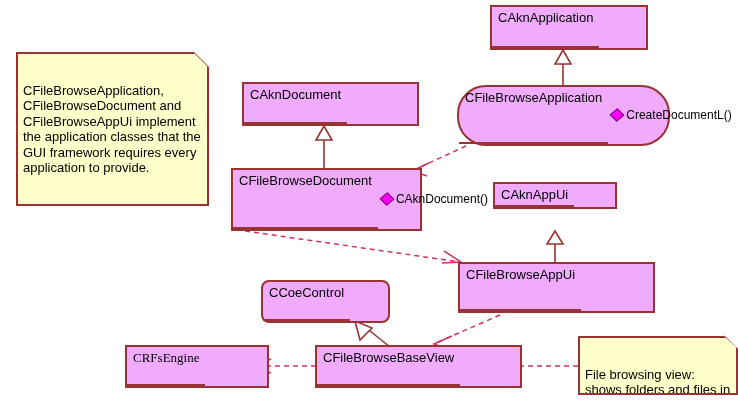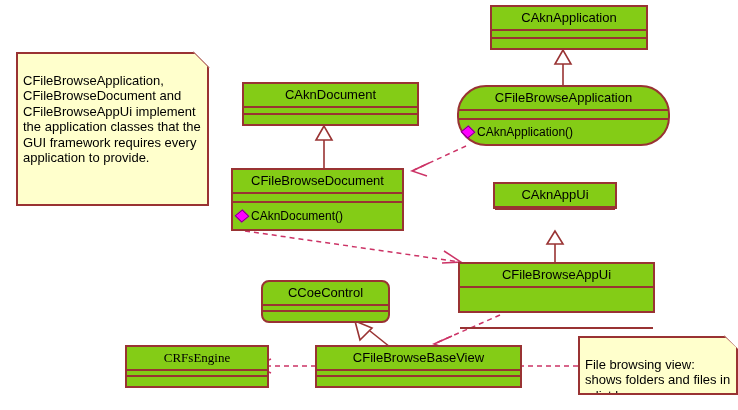--- a/index.html
+++ b/index.html
@@ -13,24 +13,24 @@
     width: 738px;
     height: 410px;
     background: #ffffff;
     overflow: hidden;
     font-family: "Liberation Sans", sans-serif;
   }
   
   .uml-class {
     position: absolute;
     box-sizing: border-box;
-    background: #84cc16;
+    background: #f0abfc;
     border: 2px solid #993333;
     display: flex;
-    flex-direction: column;
+    flex-direction: row;
   }
   .uml-class .cls-name {
     box-sizing: border-box;
     text-align: center;
     color: #000000;
     font-size: 13px;
     line-height: 1;
     padding: 4px 6px 5px 6px;
     border-bottom: 2px solid #993333;
     white-space: nowrap;
@@ -73,21 +73,21 @@
 
   
   .uml-note {
     position: absolute;
     box-sizing: border-box;
     background: #ffffcc;
     border: 2px solid #993333;
     color: #000000;
     font-size: 13px;
     line-height: 15.5px;
-    padding: 3px 5px 3px 5px;
+    padding: 13px 5px 3px 5px;
     white-space: pre-line;
     overflow: hidden;
   }
 
   
   #links {
     position: absolute;
     left: 0;
     top: 0;
     width: 738px;
@@ -179,26 +179,26 @@
     <div class="cls-attrs"></div>
     <div class="cls-ops"></div>
   </div>
 
   <div class="uml-class" style="left:457px; top:85px; width:213px; height:61px;border-radius:29px;">
     <div class="cls-name">CFileBrowseApplication</div>
     <div class="cls-attrs"></div>
     <div class="cls-ops has-op">
       <div class="op-row">
         <span class="vis-marker"></span>
-        <span>CAknApplication()</span>
+        <span>CreateDocumentL()</span>
       </div>
     </div>
   </div>
 
-  <div class="uml-class" style="left:231px; top:168px; width:173px; height:63px;">
+  <div class="uml-class" style="left:231px; top:168px; width:191px; height:63px;">
     <div class="cls-name">CFileBrowseDocument</div>
     <div class="cls-attrs"></div>
     <div class="cls-ops has-op">
       <div class="op-row">
         <span class="vis-marker"></span>
         <span>CAknDocument()</span>
       </div>
     </div>
   </div>
 

